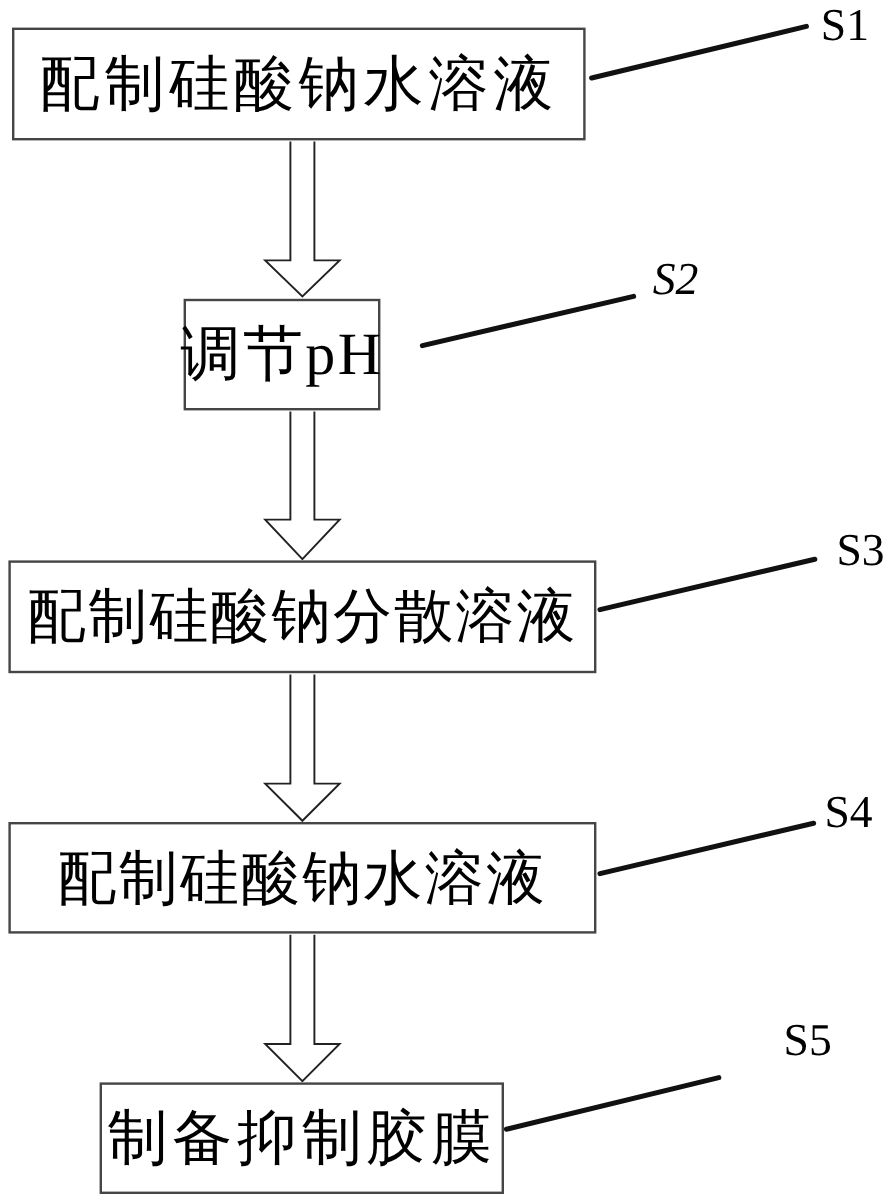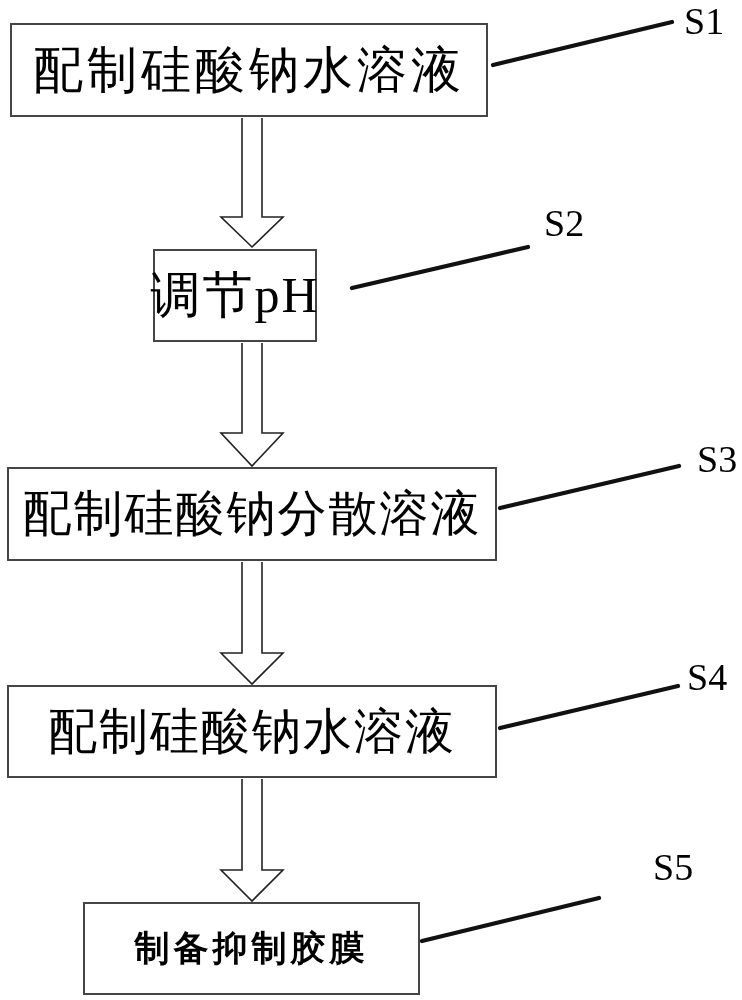--- a/index.html
+++ b/index.html
@@ -38,30 +38,30 @@
   }
   .b1 { left: 10px;  top: 23px;  width: 478px; height: 94px; }
   .b1 span { font-size: 50px; letter-spacing: 4px; }
   .b2 { left: 153px; top: 249px; width: 164px; height: 93px; }
   .b2 span { font-size: 50px; letter-spacing: 2px; }
   .b3 { left: 7px;   top: 467px; width: 490px; height: 94px; align-items: center; }
   .b3 span { font-size: 49px; letter-spacing: 2px; }
   .b4 { left: 7px;   top: 685px; width: 490px; height: 93px; }
   .b4 span { font-size: 49px; letter-spacing: 2px; }
   .b5 { left: 83px;  top: 902px; width: 337px; height: 93px; }
-  .b5 span { font-size: 35px; letter-spacing: 4px; font-weight: bold; }
+  .b5 span { font-size: 50px; letter-spacing: 4px; }
   .tag {
     position: absolute;
     font-size: 38px;
     color: #000000;
     z-index: 3;
     line-height: 1;
   }
   .t1 { left: 684px; top: 2px;   }
-  .t2 { left: 544px; top: 204px; }
+  .t2 { left: 544px; top: 214px; font-style: italic; }
   .t3 { left: 697px; top: 440px; }
   .t4 { left: 687px; top: 658px; }
   .t5 { left: 612px; top: 848px; margin-left: 41px; }
   svg { display: block; }
   .arrow {
     fill: #ffffff;
     stroke: #222222;
     stroke-width: 1.6;
   }
   .leader {

